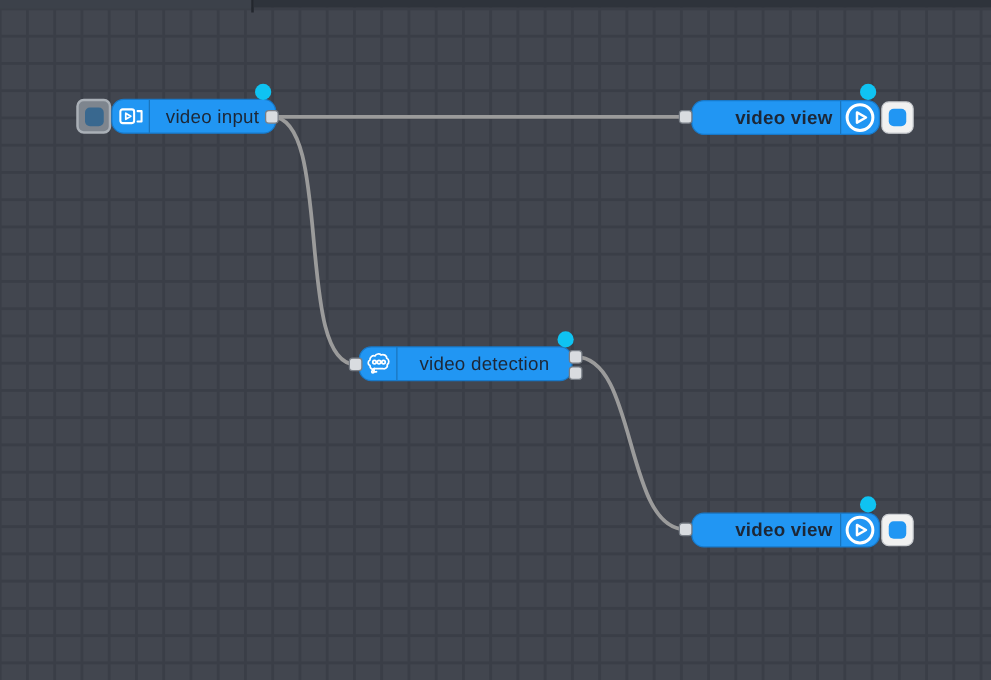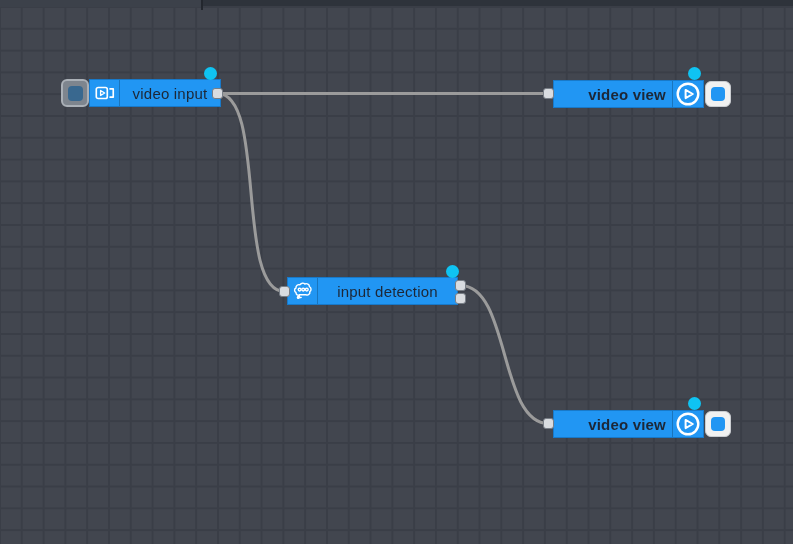--- a/index.html
+++ b/index.html
@@ -18,21 +18,21 @@
   .topbar{position:absolute;left:0;top:0;width:793px;height:7px;z-index:5;}
   .tab-active-edge{position:absolute;left:0;top:0;width:201px;height:7px;background:#3c414a;}
   .tab-divider{position:absolute;left:201px;top:0;width:2px;height:10px;background:#23272e;}
   .tabbar-rest{position:absolute;left:203px;top:0;width:590px;height:6px;background:#2e333b;}
 
   svg.wires{position:absolute;left:0;top:0;z-index:1;}
   .wire{stroke:#9b9b9b;stroke-width:3;fill:none;stroke-linecap:round;}
 
   .node{
     position:absolute;height:28px;z-index:2;display:flex;align-items:center;
-    background:#2196f3;border:1px solid #1879c9;border-radius:0;
+    background:#2196f3;border:1px solid #1879c9;border-radius:10px;
     cursor:pointer;
   }
   .icon-area{
     width:30px;height:100%;flex:0 0 auto;display:flex;align-items:center;justify-content:center;
   }
   .icon-area.left{border-right:1px solid rgba(0,0,0,0.22);}
   .icon-area.right{border-left:1px solid rgba(0,0,0,0.22);width:31px;}
   .node-label{
     flex:1;font-size:15px;color:#1d2736;letter-spacing:.2px;
     display:flex;align-items:center;justify-content:center;white-space:nowrap;padding:0 4px;
@@ -130,21 +130,21 @@
     <span class="icon-area left">
       <svg class="icon-svg" width="24" height="24" viewBox="0 0 24 24" stroke="#fff" fill="none" stroke-width="1.4" stroke-linecap="round" stroke-linejoin="round">
         <path d="M5 13.5 C3.2 12.8 3 9.8 5 9 C4.6 6.8 7 5 9 5.8 C9.8 4 12.6 3.6 13.8 5 C15.8 4 18.6 5.4 18.4 7.6 C20.4 8.4 20.6 11.6 18.8 12.6 C19.4 14.8 17.2 16.6 15.2 15.8 L8.5 15.8 C7 17 4.9 15.7 5 13.5 Z"></path>
         <circle cx="8.6" cy="10.6" r="1.4"></circle>
         <circle cx="12.2" cy="10.6" r="1.4"></circle>
         <circle cx="15.8" cy="10.6" r="1.4"></circle>
         <path d="M8.5 15.8 C7.6 17.4 8.6 19 10.2 18.4"></path>
         <circle cx="7.3" cy="18.4" r="0.9"></circle>
       </svg>
     </span>
-    <span class="node-label">input detection</span>
+    <span class="node-label">video detection</span>
   </div>
   <span class="port" id="port-od-in"></span>
   <span class="port" id="port-od-out0"></span>
   <span class="port" id="port-od-out1"></span>
   <span class="status-dot" id="dot-od"></span>
 
   <div class="node" id="node-video-view-bottom">
     <span class="node-label align-right">video view</span>
     <span class="icon-area right">
       <svg class="icon-svg" width="26" height="26" viewBox="0 0 26 26" stroke="#fff" fill="none">

